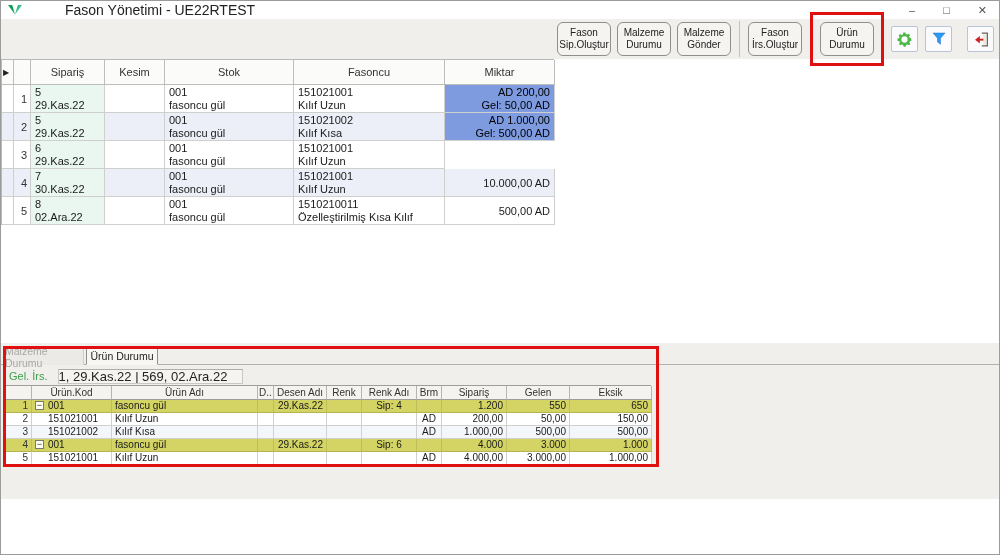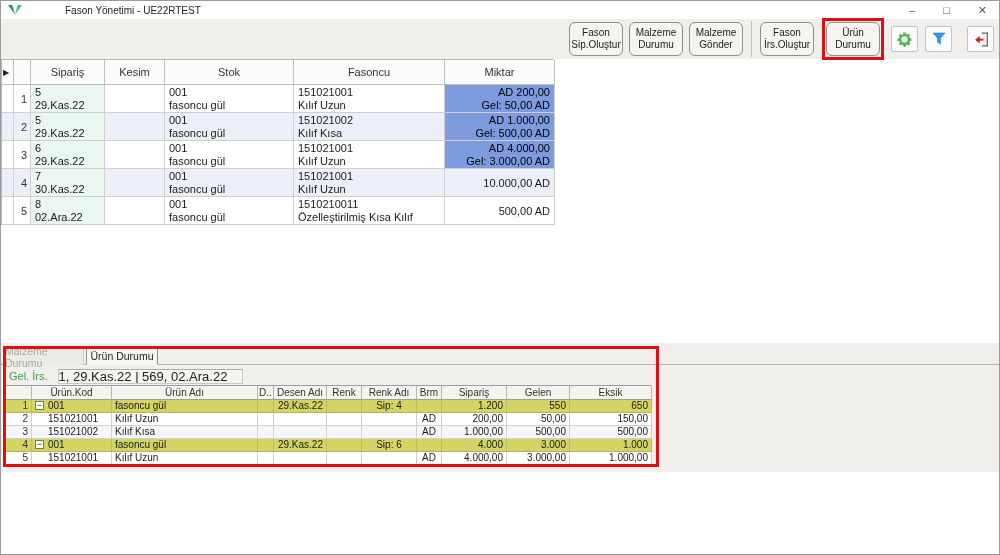--- a/index.html
+++ b/index.html
@@ -2,29 +2,29 @@
 <html><head>
 <meta charset="utf-8">
 <style>
   * { margin:0; padding:0; box-sizing:border-box; }
   html,body { width:1000px; height:555px; background:#e8e8e8; font-family:"Liberation Sans", sans-serif; }
   .window { position:relative; width:1000px; height:555px; background:#fff; border:1px solid #9b9b9b; overflow:hidden; }
 
   
   .titlebar { position:absolute; top:0; left:0; right:0; height:18px; background:#fff; display:flex; align-items:center; }
   .logo { margin-left:7px; width:14px; height:11px; display:inline-block; }
-  .title-text { margin-left:6px; font-size:10px; color:#222;padding-left:37px; }
+  .title-text { margin-left:6px; font-size:14px; color:#222;padding-left:37px; }
   .win-controls { margin-left:auto; margin-right:12px; display:flex; gap:28px; align-items:center; }
   .win-btn { font-size:11px; color:#555; line-height:14px; cursor:default; }
 
   
   .toolbar { position:absolute; top:18px; left:0; right:0; height:40px; background:#f0efec; display:flex; align-items:center; justify-content:flex-end; padding-right:5px; }
   .tb-btn { width:54px; height:34px; background:#f5f4f1; border:1px solid #8f8f8c; border-radius:6px; font-size:10px; color:#222; display:flex; flex-direction:column; align-items:center; justify-content:center; line-height:12px; margin-left:6px; text-align:center; }
   .tb-sep { width:1px; height:36px; background:#c2c1bd; margin-left:8px; margin-right:2px; }
-  .red-wrap { border:3px solid #e01010; padding:1px; margin-left:8px; background:transparent; }
+  .red-wrap { border:3px solid #e01010; padding:7px; margin-left:8px; background:transparent; }
   .red-wrap .tb-btn { margin-left:0; }
   .icon-btn { width:27px; height:26px; background:#fbfbfd; border:1px solid #b9c4d8; border-radius:2px; display:flex; align-items:center; justify-content:center; margin-left:7px; }
   .icon-btn.exit { margin-left:15px; }
 
   
   .main-grid { position:absolute; top:58px; left:0; width:553px; border-top:1px solid #b9b9b9; border-left:1px solid #b9b9b9; font-size:11px; color:#1a1a1a; }
   .mrow { display:grid; grid-template-columns:12px 17px 74px 60px 129px 151px 110px; }
   .mc { border-right:1px solid #cfcfcd; border-bottom:1px solid #cfcfcd; padding:1px 4px; overflow:hidden; background:#fff; }
   .mheader .mc { height:25px; display:flex; align-items:center; justify-content:center; background:#fbfbf9; color:#333; border-right:1px solid #bdbdbb; border-bottom:1px solid #bdbdbb; }
   .mheader .mc.marker { justify-content:flex-start; padding:1px 1px; font-size:8px; color:#222; }
@@ -32,21 +32,21 @@
   .mc.num { display:flex; align-items:center; justify-content:flex-end; padding-right:3px; color:#333; }
   .mc .l1, .mc .l2 { height:13px; line-height:13px; white-space:nowrap; overflow:hidden; }
   .mc.mint { background:#e9f7f0; }
   .mrow.alt .mc:not(.mint):not(.hl) { background:#edeff8; }
   .mc.miktar { text-align:right; }
   .mc.miktar .l1, .mc.miktar .l2 { direction:rtl; }
   .mc.miktar.hl { background:#7e9be0; color:#000; }
   .mc.miktar.single { display:flex; align-items:center; justify-content:flex-end; }
 
   
-  .bottom-panel { position:absolute; top:342px; left:0; right:0; height:129px; background:#f0efec; }
+  .bottom-panel { position:absolute; top:342px; left:0; right:0; height:156px; background:#f0efec; }
   .tabstrip { position:absolute; top:3px; left:0; right:0; height:19px; border-bottom:1px solid #b3b2af; }
   .tab { position:absolute; top:1px; height:18px; font-size:10.5px; display:flex; align-items:center; justify-content:center; }
   .tab.inactive { left:3px; width:80px; color:#a8a8a4; border:1px solid #cfcecb; border-bottom:none; background:#eceae7; }
   .tab.active { left:85px; width:72px; color:#222; background:#f7f6f3; border:1px solid #8f8f8c; border-bottom:1px solid #f7f6f3; z-index:2; }
   .gelirs-row { position:absolute; top:25px; left:8px; height:16px; display:flex; align-items:center; }
   .gelirs-label { color:#3e9e4e; font-size:11px; margin-right:10px; }
   .gelirs-value { width:185px; height:15px; background:#f5f4f1; border:1px solid #c9c8c4; border-top-color:#aeada9; font-size:13px; color:#222; padding:0 0; line-height:13px; white-space:nowrap; overflow:hidden; }
   .panel-note { position:absolute; top:23px; right:6px; font-size:11px; color:#a84848; }
 
   
@@ -199,24 +199,20 @@
           <div class="l2">29.Kas.22</div>
         </div>
         <div class="mc"></div>
         <div class="mc ">
           <div class="l1">001</div>
           <div class="l2">fasoncu gül</div>
         </div>
         <div class="mc ">
           <div class="l1">151021001</div>
           <div class="l2">Kılıf Uzun</div>
-        </div>
-        <div class="mc miktar hl">
-          <div class="l1">4.000,00 AD</div>
-          <div class="l2">Gel: 3.000,00 AD</div>
         </div>
       </div>
       <div class="mrow alt">
         <div class="mc marker"></div>
         <div class="mc num">4</div>
         <div class="mc mint">
           <div class="l1">7</div>
           <div class="l2">30.Kas.22</div>
         </div>
         <div class="mc"></div>

